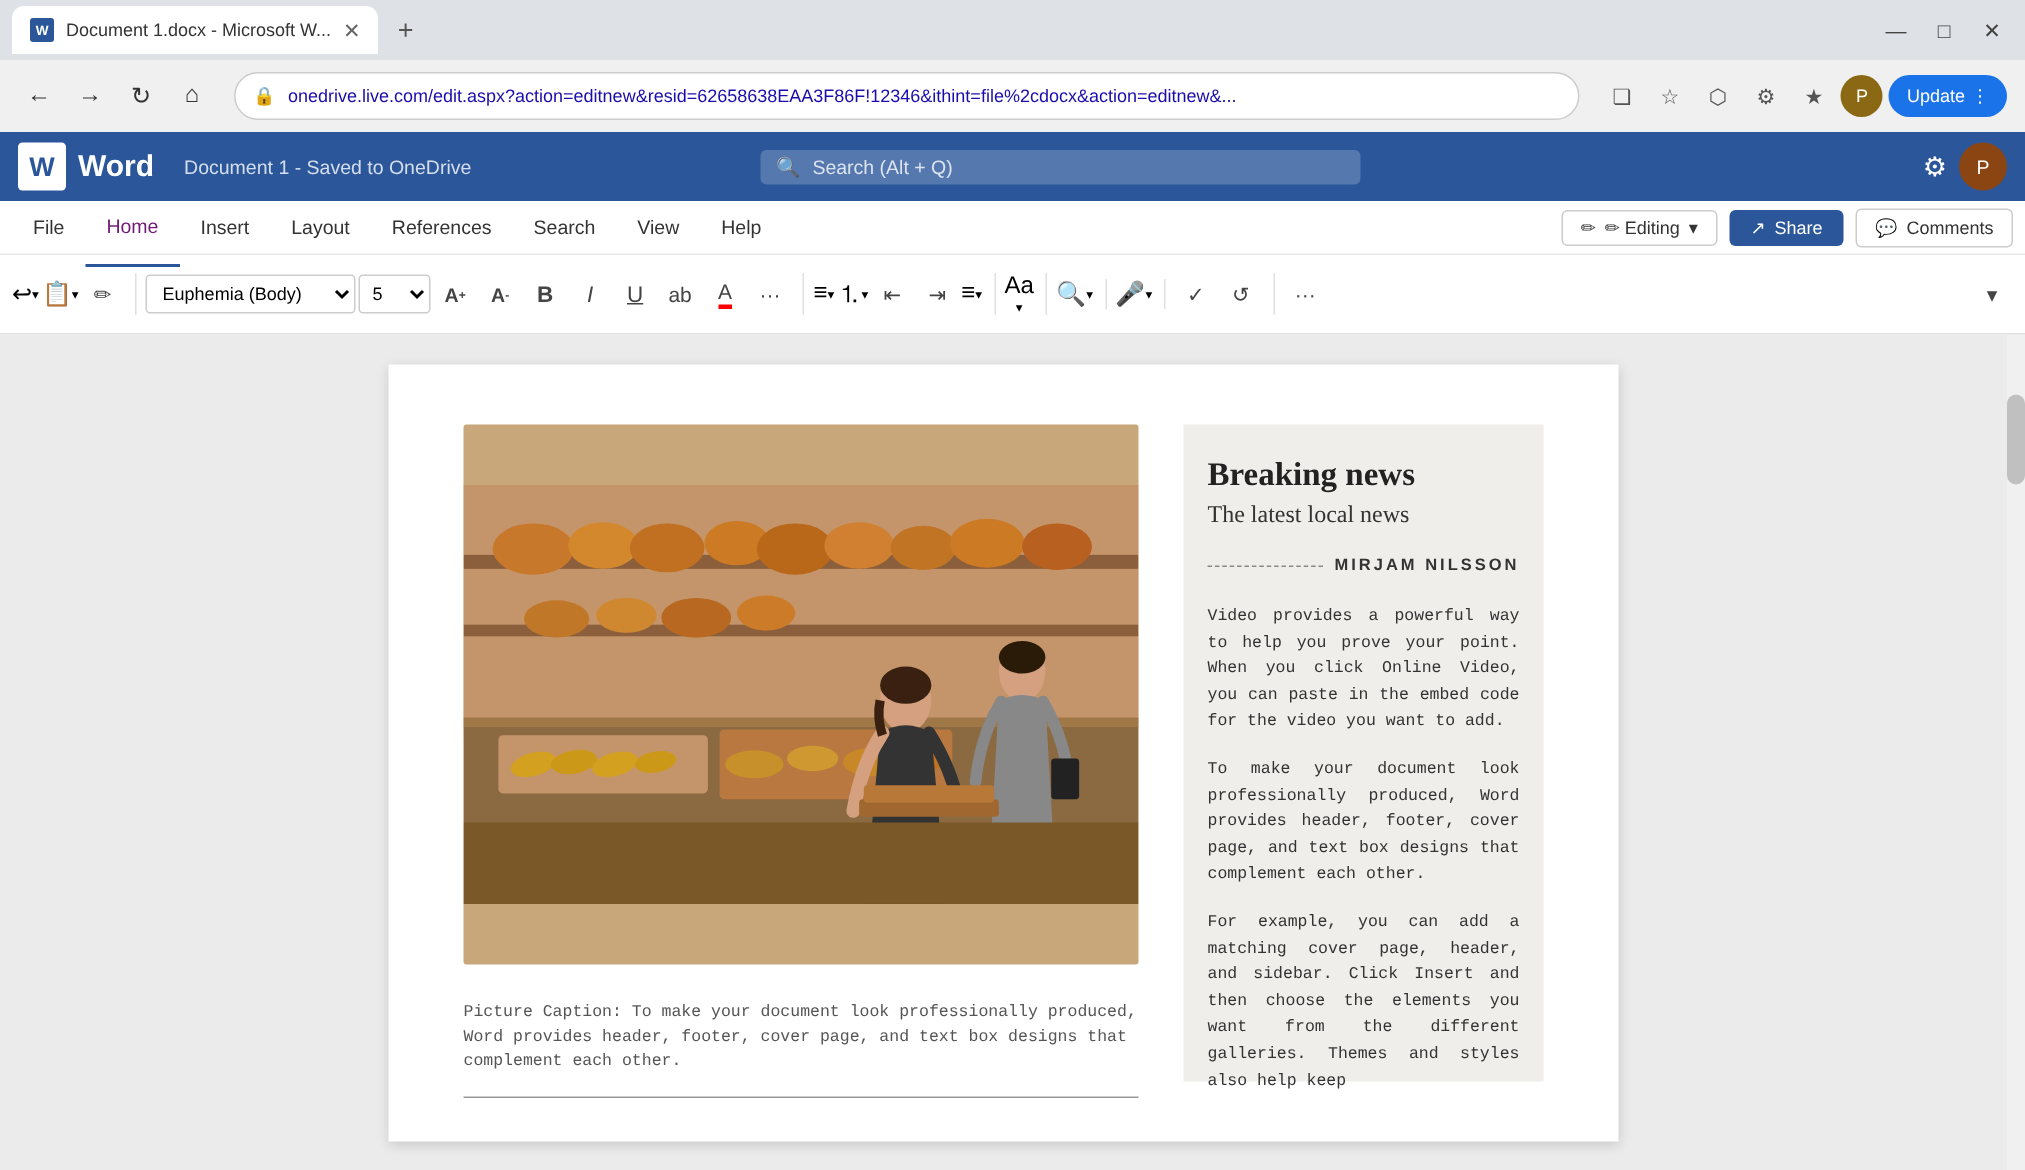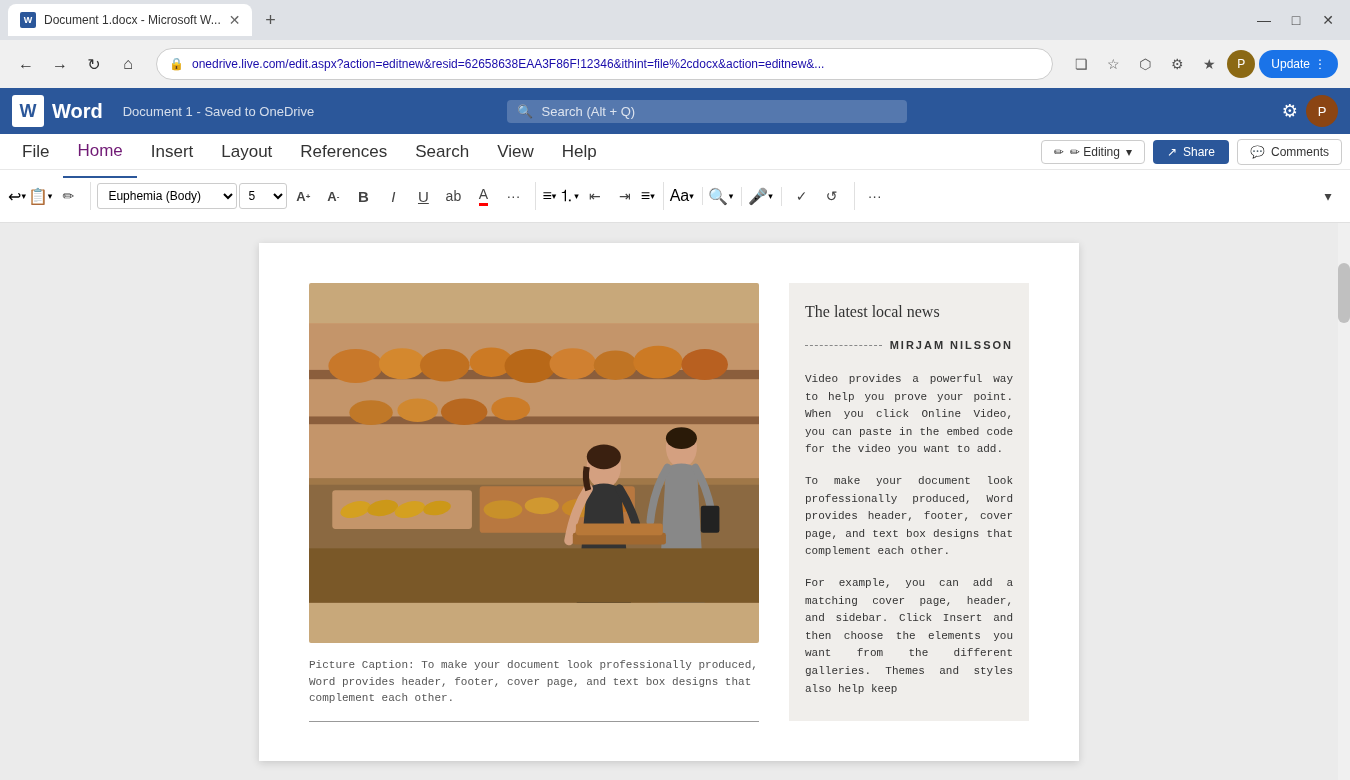--- a/index.html
+++ b/index.html
@@ -28,40 +28,40 @@
     .word-logo { width: 32px; height: 32px; background: white; border-radius: 3px; display: flex; align-items: center; justify-content: center; }
     .word-logo-w { color: #2b579a; font-weight: bold; font-size: 18px; }
     .word-search { flex: 1; max-width: 400px; margin: 0 auto; }
     .word-search-box { display: flex; align-items: center; background: rgba(255,255,255,0.2); border-radius: 4px; padding: 4px 10px; gap: 8px; color: rgba(255,255,255,0.8); font-size: 13px; }
     .word-header-right { margin-left: auto; display: flex; align-items: center; gap: 8px; }
     .settings-icon { color: white; font-size: 18px; cursor: pointer; }
     .user-avatar { width: 32px; height: 32px; border-radius: 50%; background: #8b4513; display: flex; align-items: center; justify-content: center; color: white; font-size: 13px; cursor: pointer; }
 
     
     .ribbon { background: #fff; border-bottom: 1px solid #e0e0e0; }
-    .ribbon-tab { padding: 0 14px; height: 52px; display: flex; align-items: center; font-size: 17px; color: #333; cursor: pointer; }
+    .ribbon-tab { padding: 0 14px; height: 52px; display: flex; align-items: center; font-size: 13px; color: #333; cursor: pointer; }
     .ribbon-tab.active { border-bottom: 2px solid #2b579a; color: #701a75; font-weight: 500; }
     .editing-btn { margin-left: auto; background: #fff; border: 1px solid #ccc; border-radius: 4px; padding: 4px 12px; font-size: 12px; color: #333; cursor: pointer; display: flex; align-items: center; gap: 6px; }
     .share-btn { background: #2b579a; color: white; border-radius: 4px; padding: 5px 14px; font-size: 12px; cursor: pointer; display: flex; align-items: center; gap: 6px; }
     .comments-btn { border: 1px solid #ccc; border-radius: 4px; padding: 5px 12px; font-size: 12px; color: #333; cursor: pointer; display: flex; align-items: center; gap: 6px; }
     .ribbon-group { display: flex; align-items: center; gap: 2px; padding-right: 8px; border-right: 1px solid #e0e0e0; margin-right: 4px; }
     .ribbon-btn { width: 28px; height: 28px; display: flex; align-items: center; justify-content: center; border-radius: 3px; cursor: pointer; font-size: 14px; color: #444; }
     .ribbon-btn.bold { font-weight: bold; }
     .ribbon-btn.italic { font-style: italic; }
     .font-select { height: 26px; border: 1px solid #ccc; border-radius: 3px; font-size: 12px; padding: 0 6px; background: white; min-width: 140px; }
     .font-size-select { height: 26px; border: 1px solid #ccc; border-radius: 3px; font-size: 12px; padding: 0 4px; background: white; width: 48px; }
     .underline { text-decoration: underline; }
 
     
     .doc-area { display: flex; height: calc(780px - 40px - 48px - 46px - 36px - 52px); background: #ebebeb; overflow: hidden; }
     .doc-page { flex: 1; overflow-y: auto; display: flex; justify-content: center; padding: 20px; }
     .page { background: white; width: 820px; padding: 40px 50px; box-shadow: 0 2px 8px rgba(0,0,0,0.15); display: flex; gap: 30px; }
     .page-left { flex: 1; }
     .doc-image { width: 100%; height: 360px; background: #c8a87a; border-radius: 2px; overflow: hidden; position: relative; }
-    .caption-area { margin-top: 14px; }
+    .caption-area { margin-top: 24px; }
     .caption-text { font-size: 11px; color: #555; font-family: 'Courier New', monospace; line-height: 1.5; }
     .caption-line { width: 100%; height: 1px; background: #999; margin-top: 14px; }
     .page-right { width: 240px; background: #f0eeeb; padding: 20px 16px; }
     .news-heading { font-size: 22px; font-weight: bold; color: #222; margin-bottom: 6px; font-family: Georgia, serif; }
     .news-subheading { font-size: 16px; color: #333; margin-bottom: 18px; font-family: Georgia, serif; }
     .news-divider { display: flex; align-items: center; gap: 8px; margin-bottom: 20px; }
     .divider-line { flex: 1; border-bottom: 1px dashed #888; }
     .author-name { font-size: 11px; letter-spacing: 2px; color: #333; font-weight: bold; }
     .news-body { font-size: 11px; color: #333; line-height: 1.6; text-align: justify; font-family: 'Courier New', monospace; }
     .news-para { margin-bottom: 14px; }
@@ -214,21 +214,21 @@
         </div>
         <div class="ribbon-btn">⇤</div>
         <div class="ribbon-btn">⇥</div>
         <div style="display:flex;align-items:center;">
           <span>≡</span>
           <span style="font-size:9px;">▾</span>
         </div>
       </div>
 
       <div class="ribbon-group">
-        <div style="display:flex;align-items:center;">
+        <div style="display:flex;align-items:center;flex-direction:column;">
           <span>Aa</span>
           <span style="font-size:9px;">▾</span>
         </div>
       </div>
 
       <div class="ribbon-group">
         <div style="display:flex;align-items:center;">
           <span>🔍</span>
           <span style="font-size:9px;">▾</span>
         </div>
@@ -325,20 +325,21 @@
               <rect x="0" y="290" width="580" height="70" fill="#7a5828"></rect>
             </svg>
           </div>
           <div class="caption-area">
             <p class="caption-text">Picture Caption: To make your document look professionally produced, Word provides header, footer, cover page, and text box designs that complement each other.</p>
             <div class="caption-line"></div>
           </div>
         </div>
 
         <div class="page-right">
+          <div class="news-heading">Breaking news</div>
           <div class="news-subheading">The latest local news</div>
           <div class="news-divider">
             <div class="divider-line"></div>
             <span class="author-name">MIRJAM NILSSON</span>
           </div>
           <div class="news-body">
             <p class="news-para">Video provides a powerful way to help you prove your point. When you click Online Video, you can paste in the embed code for the video you want to add.</p>
             <p class="news-para">To make your document look professionally produced, Word provides header, footer, cover page, and text box designs that complement each other.</p>
             <p class="news-para">For example, you can add a matching cover page, header, and sidebar. Click Insert and then choose the elements you want from the different galleries. Themes and styles also help keep</p>
           </div>

